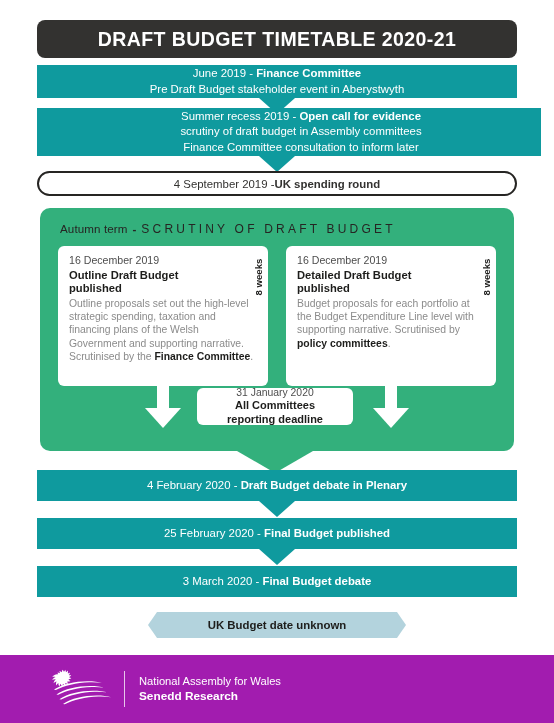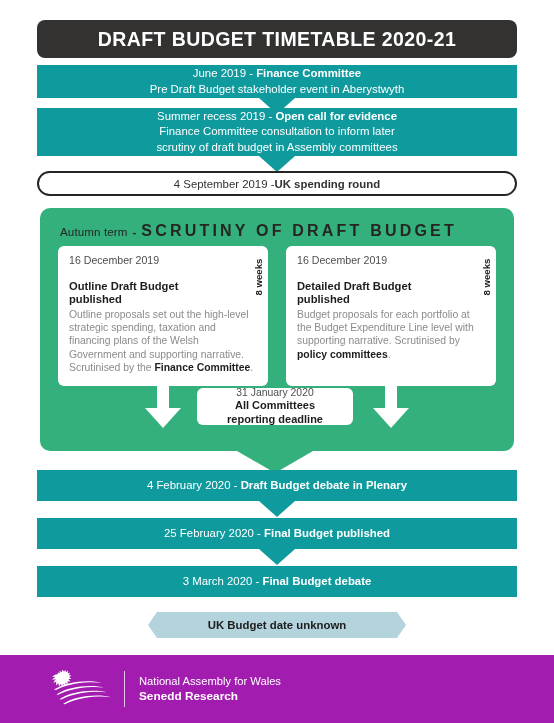--- a/index.html
+++ b/index.html
@@ -102,23 +102,23 @@
     position: absolute;
     left: 20px;
     top: 14px;
     font-size: 11.6px;
     color: #262523;
     white-space: nowrap;
   }
   .panel-heading .term { font-weight: normal; letter-spacing: 0.1px; }
   .panel-heading .dash { font-weight: bold; padding: 0 5px; }
   .panel-heading .caps {
-    font-weight: bold;
+    font-weight: normal;
     letter-spacing: 3.2px;
-    font-size: 16px;
+    font-size: 12px;
   }
 
   
   .card {
     position: absolute;
     top: 38px;
     width: 210px;
     height: 140px;
     background: #ffffff;
     border-radius: 6px;
@@ -130,21 +130,21 @@
   .card .date {
     font-size: 10.6px;
     color: #4d4d4d;
     line-height: 1.3;
   }
   .card .headline {
     font-size: 11.2px;
     font-weight: bold;
     color: #1d1d1b;
     line-height: 1.22;
-    margin-top: 12px;
+    margin-top: 1px;
   }
   .card .body {
     font-size: 10.4px;
     color: #8b8b8b;
     line-height: 1.27;
     margin-top: 1px;
   }
   .card .body b {
     color: #1d1d1b;
     font-weight: bold;
@@ -292,24 +292,24 @@
     <div class="title-text">DRAFT BUDGET TIMETABLE 2020-21</div>
   </div>
 
   <div class="teal-bar" style="left:37px; top:65px; width:480px; height:33px;">
     <span class="ln"><span>June 2019 - </span><b>Finance Committee</b></span>
     <span class="ln">Pre Draft Budget stakeholder event in Aberystwyth</span>
   </div>
 
   <div class="arrow-teal" style="left:259px; top:98px;"></div>
 
-  <div class="teal-bar" style="left:37px; top:108px; width:480px; height:48px;">
+  <div class="teal-bar" style="left:37px; top:108px; width:480px; height:48px;padding-left:24px;">
     <span class="ln"><span>Summer recess 2019 - </span><b>Open call for evidence</b></span>
+    <span class="ln">scrutiny of draft budget in Assembly committees</span>
     <span class="ln">Finance Committee consultation to inform later</span>
-    <span class="ln">scrutiny of draft budget in Assembly committees</span>
   </div>
 
   <div class="arrow-teal" style="left:259px; top:156px;"></div>
 
   <div class="pill-outline">
     <span>4 September 2019 - </span>
       <b>UK spending round</b>
   </div>
 
   <div class="green-panel">

